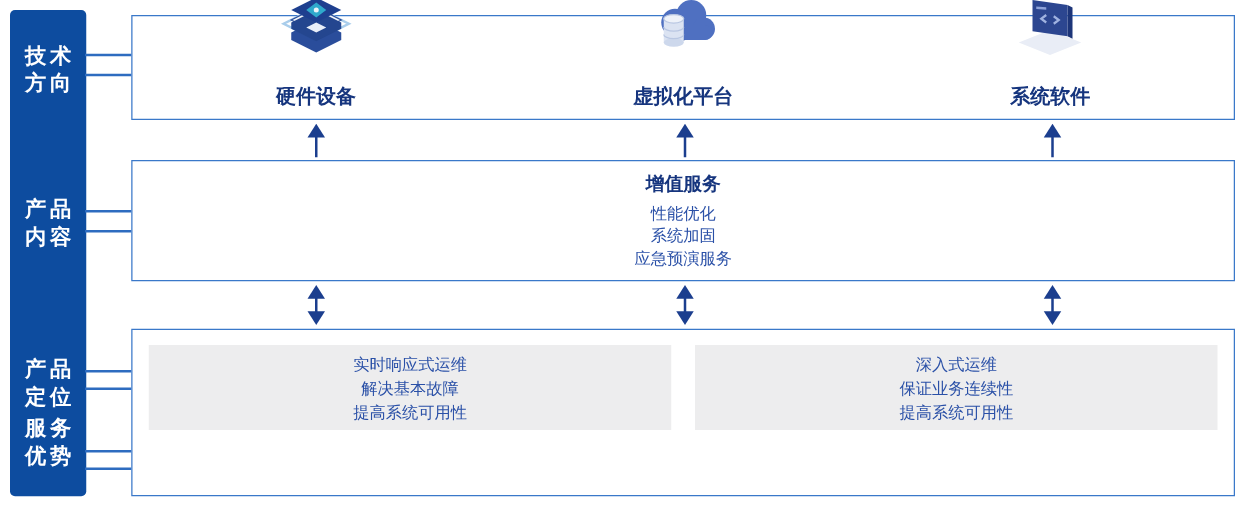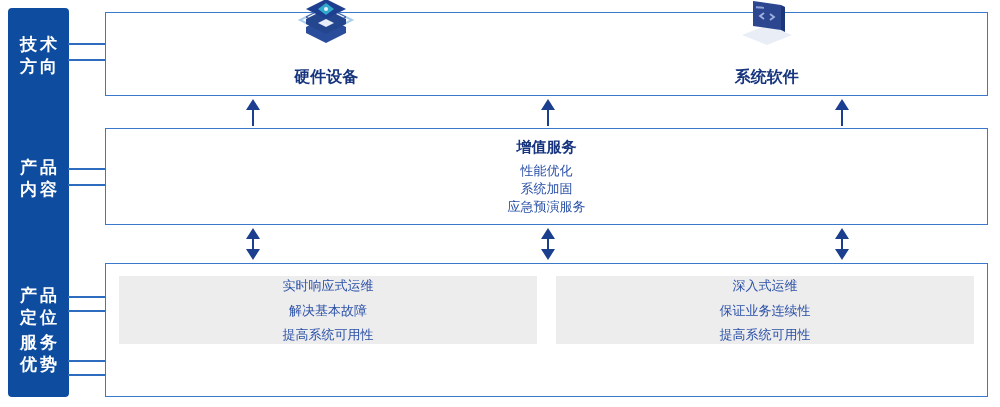--- a/index.html
+++ b/index.html
@@ -29,21 +29,21 @@
   .tech-label { font-size:16px; font-weight:bold; color:#16357e; }
 
   .panel-services { top:128px; height:97px; display:flex; }
   .svc-col { flex:1; display:flex; flex-direction:column; align-items:center; justify-content:center; }
   .svc-header { font-size:15px; font-weight:bold; color:#16357e; margin-bottom:5px; }
   .svc-item { font-size:13px; color:#2a50a7; line-height:18px; }
 
   .panel-positioning { top:263px; height:134px; display:flex; gap:19px; padding:12px 13px 14px; }
   .pos-col { flex:1; display:flex; flex-direction:column; }
   .pos-card { background:#ededee; height:68px; display:flex; flex-direction:column;
-              align-items:center; justify-content:space-between; }
+              align-items:center; justify-content:center; }
   .pos-line { font-size:13px; color:#2a50a7; line-height:19px; }
   .banner { margin-top:10px; height:30px; background:#47a2d9; color:#ffffff;
             font-size:15px; font-weight:bold; display:flex; align-items:center;
             justify-content:center; letter-spacing:1px; }
 
   
   .arrow { position:absolute; }
 </style>
 </head>
 <body>
@@ -93,20 +93,41 @@
             <polygon points="29,2 49,12 29,22 9,12" fill="#1e3f8f"></polygon>
             <polygon points="29,6 37,12 29,18 21,12" fill="#2fa9cc"></polygon>
             <circle cx="29" cy="12" r="2" fill="#eaf3f9"></circle>
           </g>
           <g>
             <polygon points="29,22 37,26 29,30 21,26" fill="#e8eef8"></polygon>
           </g>
         </svg>
       </span>
       <div class="tech-label">硬件设备</div>
+    </div>
+    <div class="tech-item">
+      <span>
+        <svg width="58" height="48" viewBox="0 0 58 48">
+          <g fill="#4f70c1">
+            <circle cx="22" cy="22" r="11"></circle>
+            <circle cx="35" cy="16" r="12"></circle>
+            <circle cx="45" cy="27" r="9"></circle>
+            <rect x="16" y="24" width="36" height="12" rx="6"></rect>
+          </g>
+          <path d="M14 30 a10 8 0 0 0 16 6 z" fill="#35549e"></path>
+          <g>
+            <rect x="13" y="19" width="16" height="19" fill="#dbe3f2"></rect>
+            <ellipse cx="21" cy="38" rx="8" ry="3.4" fill="#cdd8ec"></ellipse>
+            <ellipse cx="21" cy="19" rx="8" ry="3.4" fill="#eef2f9" stroke="#b9c7e2" stroke-width="1"></ellipse>
+            <path d="M13 25.5 a8 3.4 0 0 0 16 0" fill="none" stroke="#b9c7e2" stroke-width="1"></path>
+            <path d="M13 31.5 a8 3.4 0 0 0 16 0" fill="none" stroke="#b9c7e2" stroke-width="1"></path>
+          </g>
+        </svg>
+      </span>
+      <div class="tech-label">虚拟化平台</div>
     </div>
     <div class="tech-item">
       <span>
         <svg width="58" height="48" viewBox="0 0 58 48">
           <polygon points="29,28 54,38 29,48 4,38" fill="#e9edf6"></polygon>
           <polygon points="43,8 47,10 47,35 43,33" fill="#1d3579"></polygon>
           <polygon points="15,4 43,8 43,33 15,29" fill="#2c4690"></polygon>
           <rect x="18" y="8" width="8" height="2" fill="#8fa3d9" transform="skewY(4)"></rect>
           <polyline points="26,16 22,19 26,22" fill="none" stroke="#9fb2e0" stroke-width="1.8"></polyline>
           <polyline points="32,17 36,20 32,23" fill="none" stroke="#9fb2e0" stroke-width="1.8"></polyline>

